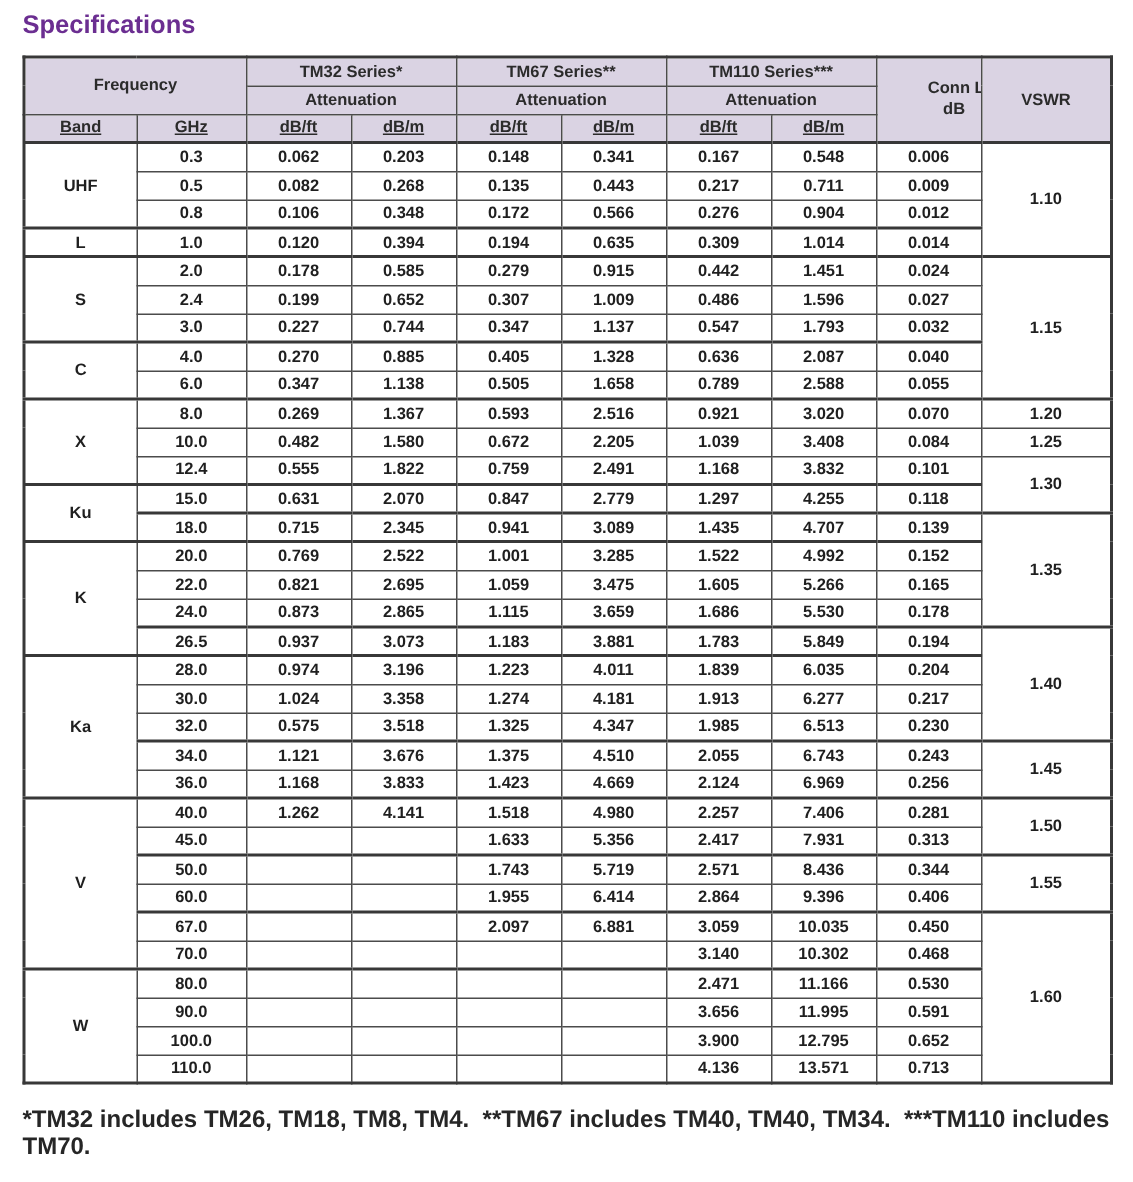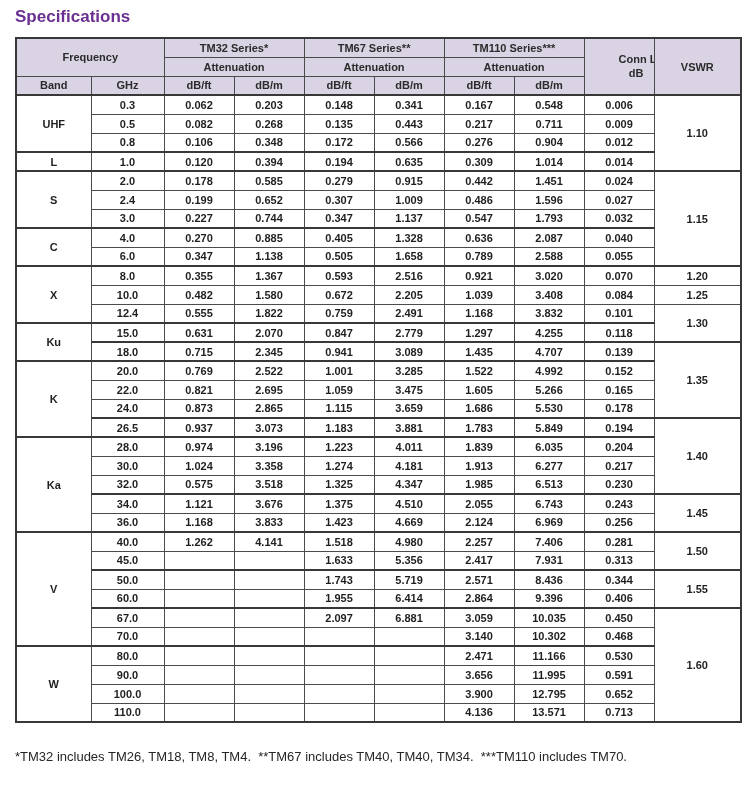--- a/index.html
+++ b/index.html
@@ -40,36 +40,37 @@
   }
   table.spec thead th{
     background:var(--header-bg);
     font-size:11px;
     font-weight:700;
     height:19px;
     color:#2B2B2B;
   }
   table.spec thead tr:last-child th{
     border-bottom:2px solid var(--border-dark);
+    text-decoration:underline;
   }
   table.spec tbody td{
     font-size:11px;
     font-weight:700;
     height:19px;
     background:#ffffff;
   }
   table.spec tbody tr.thick > td{
     border-top:2px solid var(--border-dark);
   }
   td.band-cell{font-weight:700;}
   .conn-line{display:block;line-height:1.25;margin-left:34px;}
   .footnote{
-    margin-top:26px;
-    font-size:13px;
-    font-weight:400;
+    margin-top:15px;
+    font-size:16px;
+    font-weight:700;
     color:#262626;
     white-space:pre-wrap;
   }
 </style>
 </head>
 <body>
 
 <div class="page">
   <h1 class="title">Specifications</h1>
 
@@ -207,21 +208,21 @@
           <td>1.138</td>
           <td>0.505</td>
           <td>1.658</td>
           <td>0.789</td>
           <td>2.588</td>
           <td>0.055</td>
         </tr>
         <tr class="thick">
           <td class="band-cell" rowspan="3">X</td>
           <td>8.0</td>
-          <td>0.355</td>
+          <td>0.269</td>
           <td>1.367</td>
           <td>0.593</td>
           <td>2.516</td>
           <td>0.921</td>
           <td>3.020</td>
           <td>0.070</td>
           <td class="vswr-cell" rowspan="1">1.20</td>
         </tr>
         <tr>
           <td>10.0</td>

